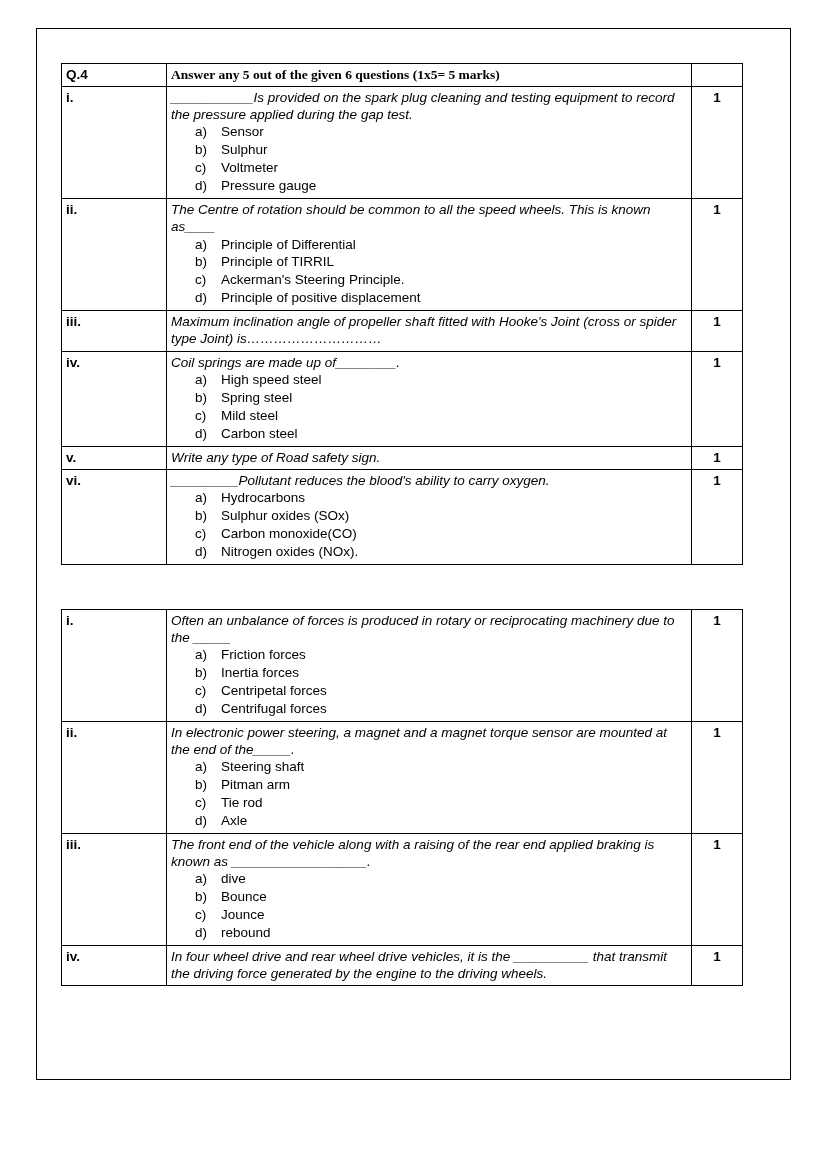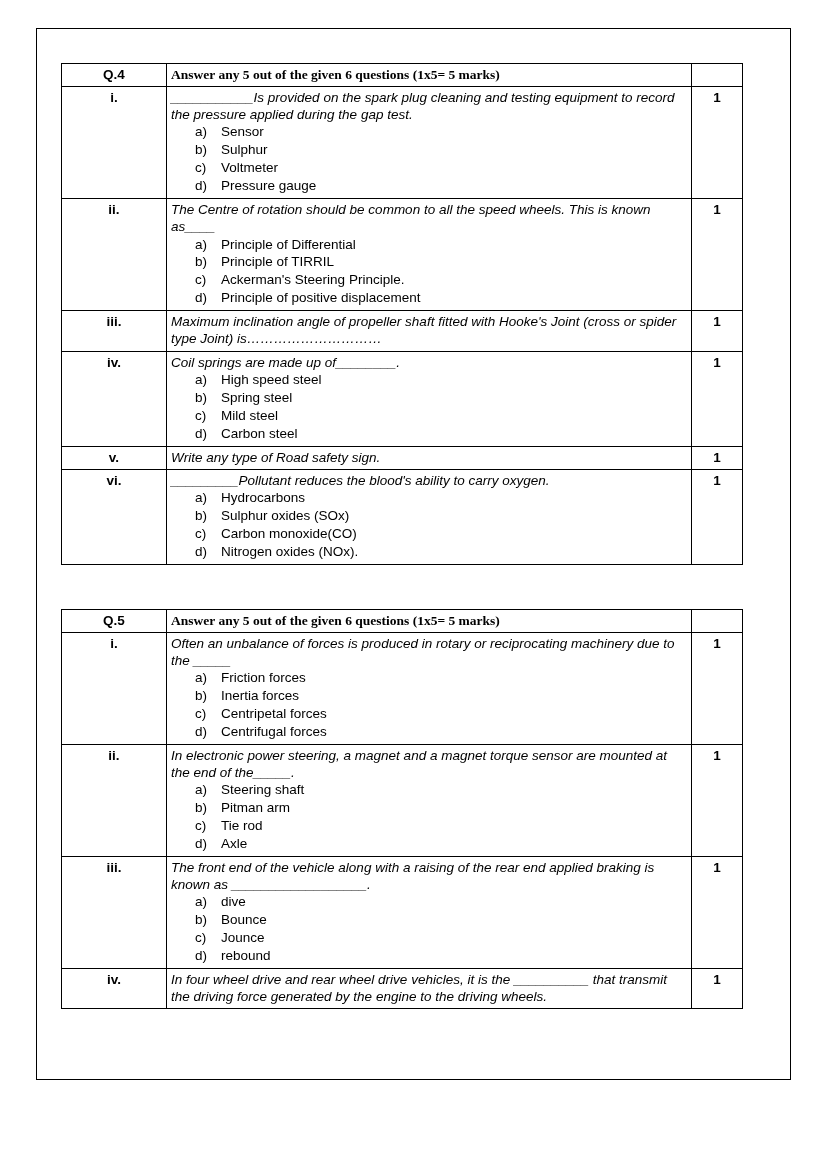--- a/index.html
+++ b/index.html
@@ -34,21 +34,21 @@
     width: 656px;
     table-layout: fixed;
   }
   table.qtable td {
     border: 1px solid #000;
     vertical-align: top;
     padding: 2px 4px 3px 4px;
     font-size: 13.5px;
     line-height: 1.27;
   }
-  .col-label { width: 96px; text-align: center; font-weight: bold; }
+  .col-label { width: 96px; text-align: left; font-weight: bold; }
   .col-body  { width: 516px; }
   .col-marks { width: 42px; text-align: center; font-weight: bold; }
   .hdr-body { font-weight: bold; font-family: Liberation Serif, serif; }
   .stem { margin: 0 0 0 0; font-style: italic; }
   ol.opts {
     list-style: none;
     margin: 0;
     padding: 0 0 0 24px;
   }
   ol.opts li {
@@ -149,25 +149,20 @@
           </td>
           <td class="col-marks">1</td>
         </tr>
       </tbody>
     </table>
 
     <div class="spacer"></div>
 
     <table class="qtable">
       <tbody>
-        <tr>
-          <td class="col-label">Q.5</td>
-          <td class="col-body hdr-body">Answer any 5 out of the given 6 questions (1x5= 5 marks)</td>
-          <td class="col-marks"></td>
-        </tr>
 
         <tr>
           <td class="col-label">i.</td>
           <td class="col-body">
             <div class="stem">Often an unbalance of forces is produced in rotary or reciprocating machinery due to the _____</div>
             <ol class="opts">
               <li><span class="lab">a)</span><span>Friction forces</span></li>
               <li><span class="lab">b)</span><span>Inertia forces</span></li>
               <li><span class="lab">c)</span><span>Centripetal forces</span></li>
               <li><span class="lab">d)</span><span>Centrifugal forces</span></li>

